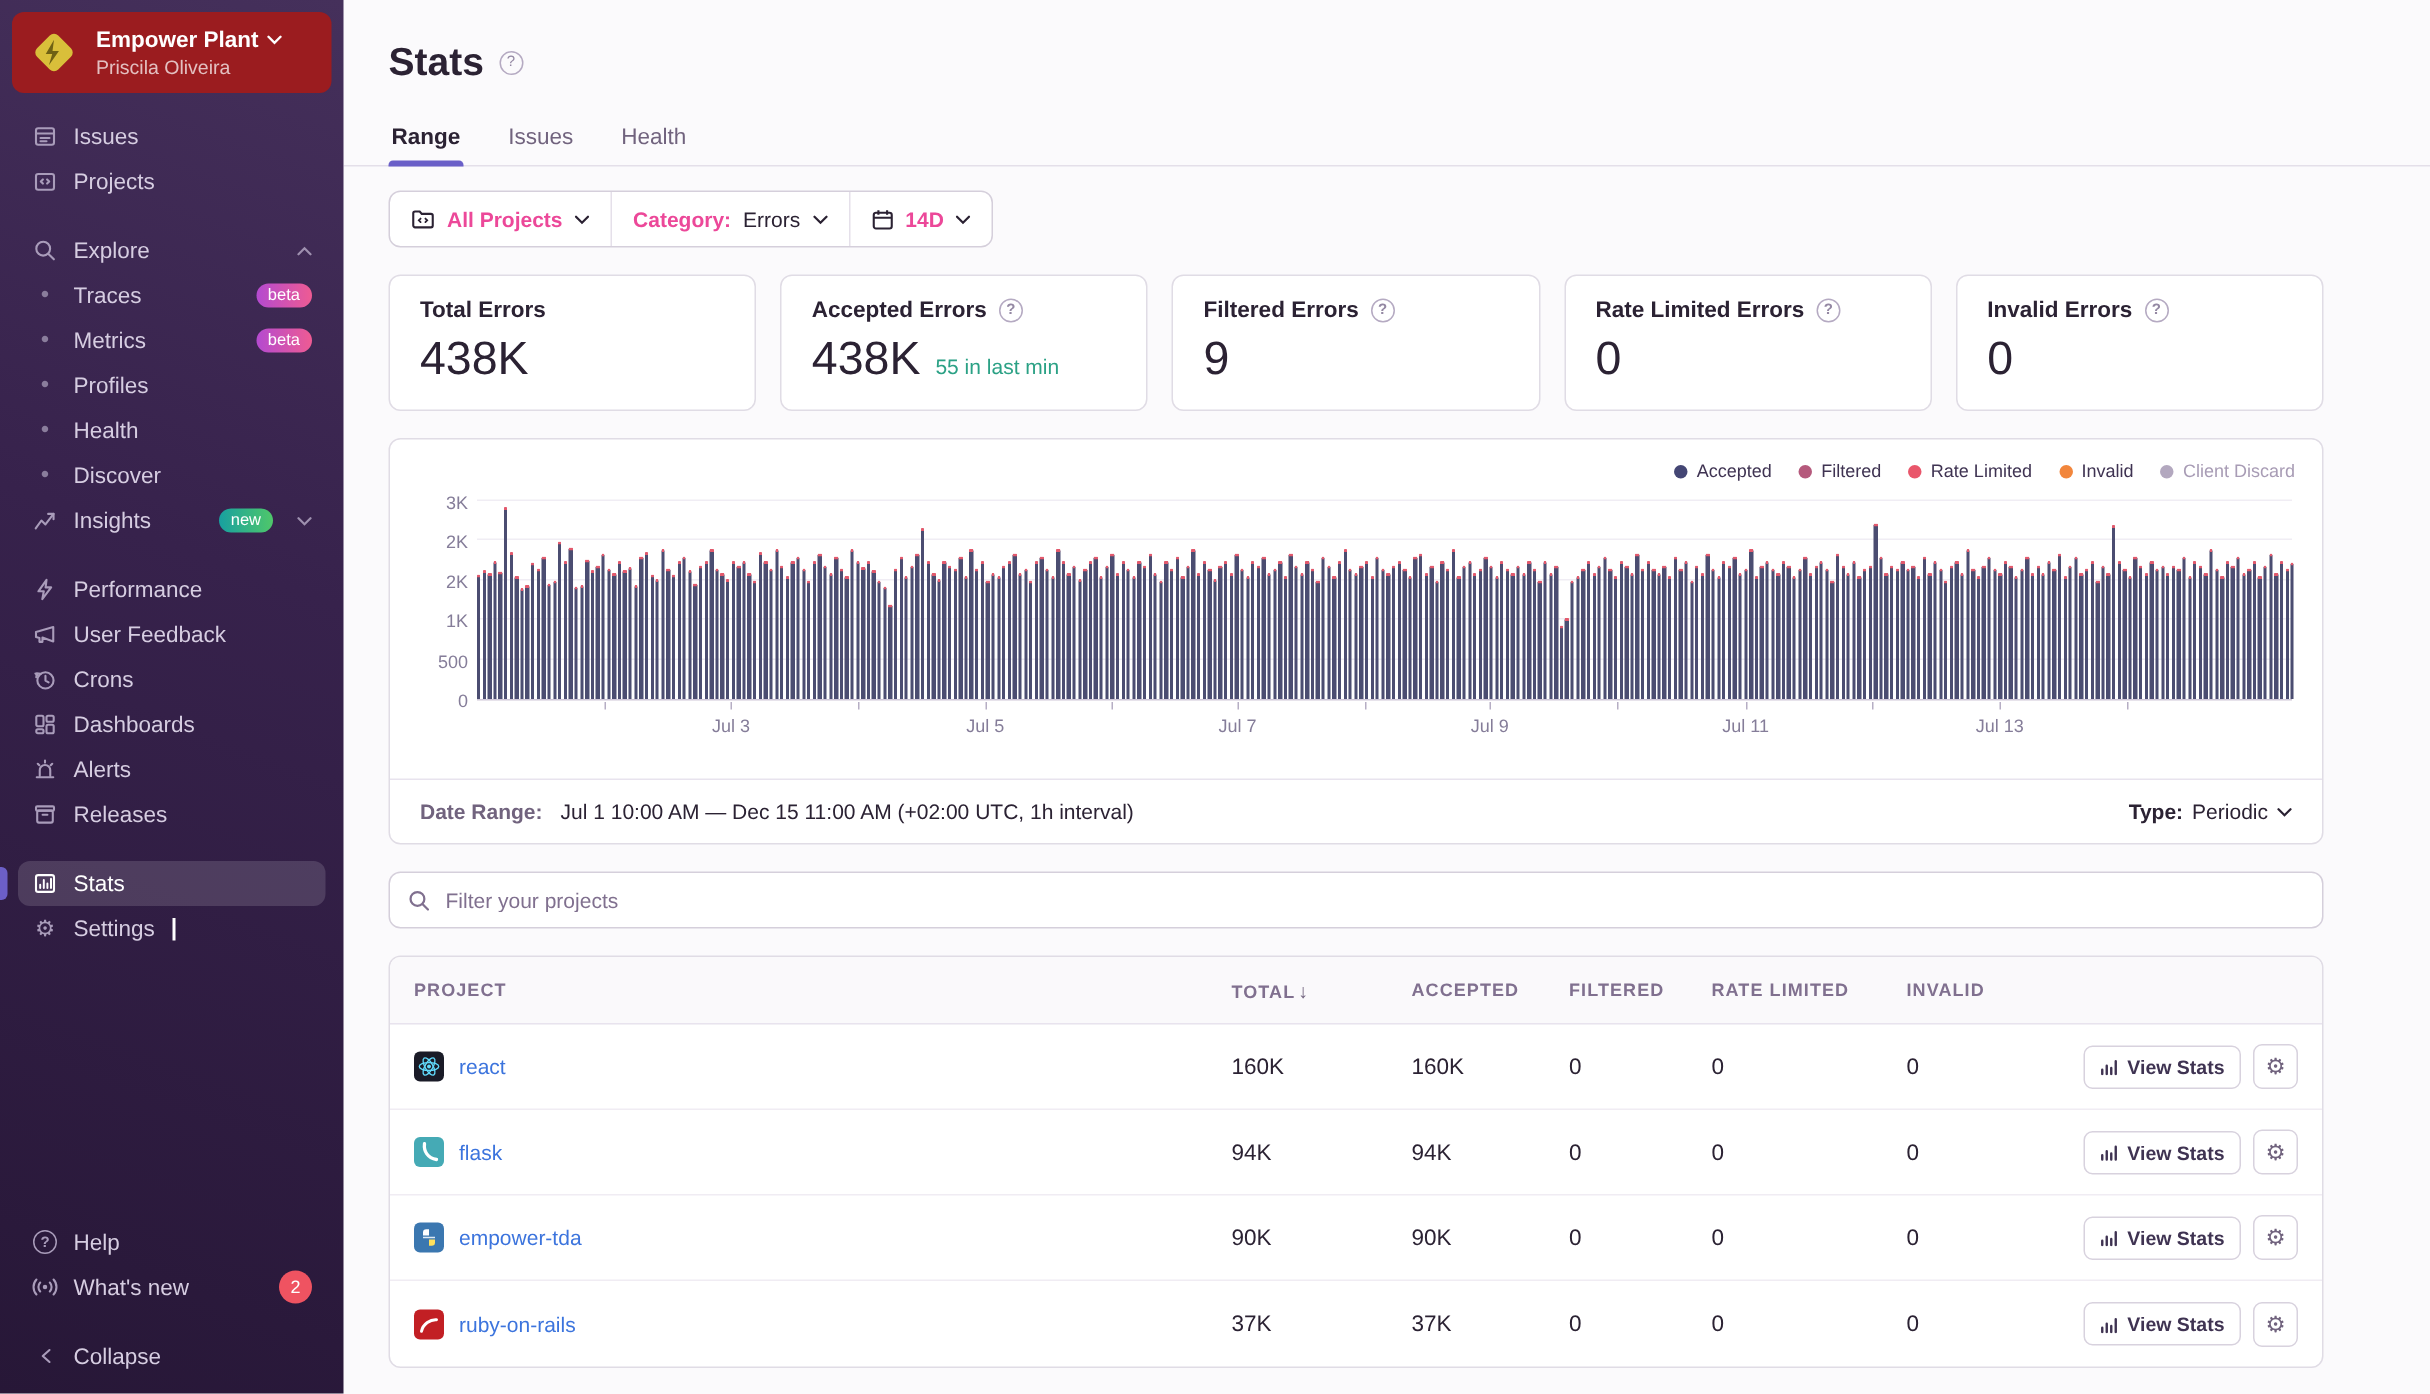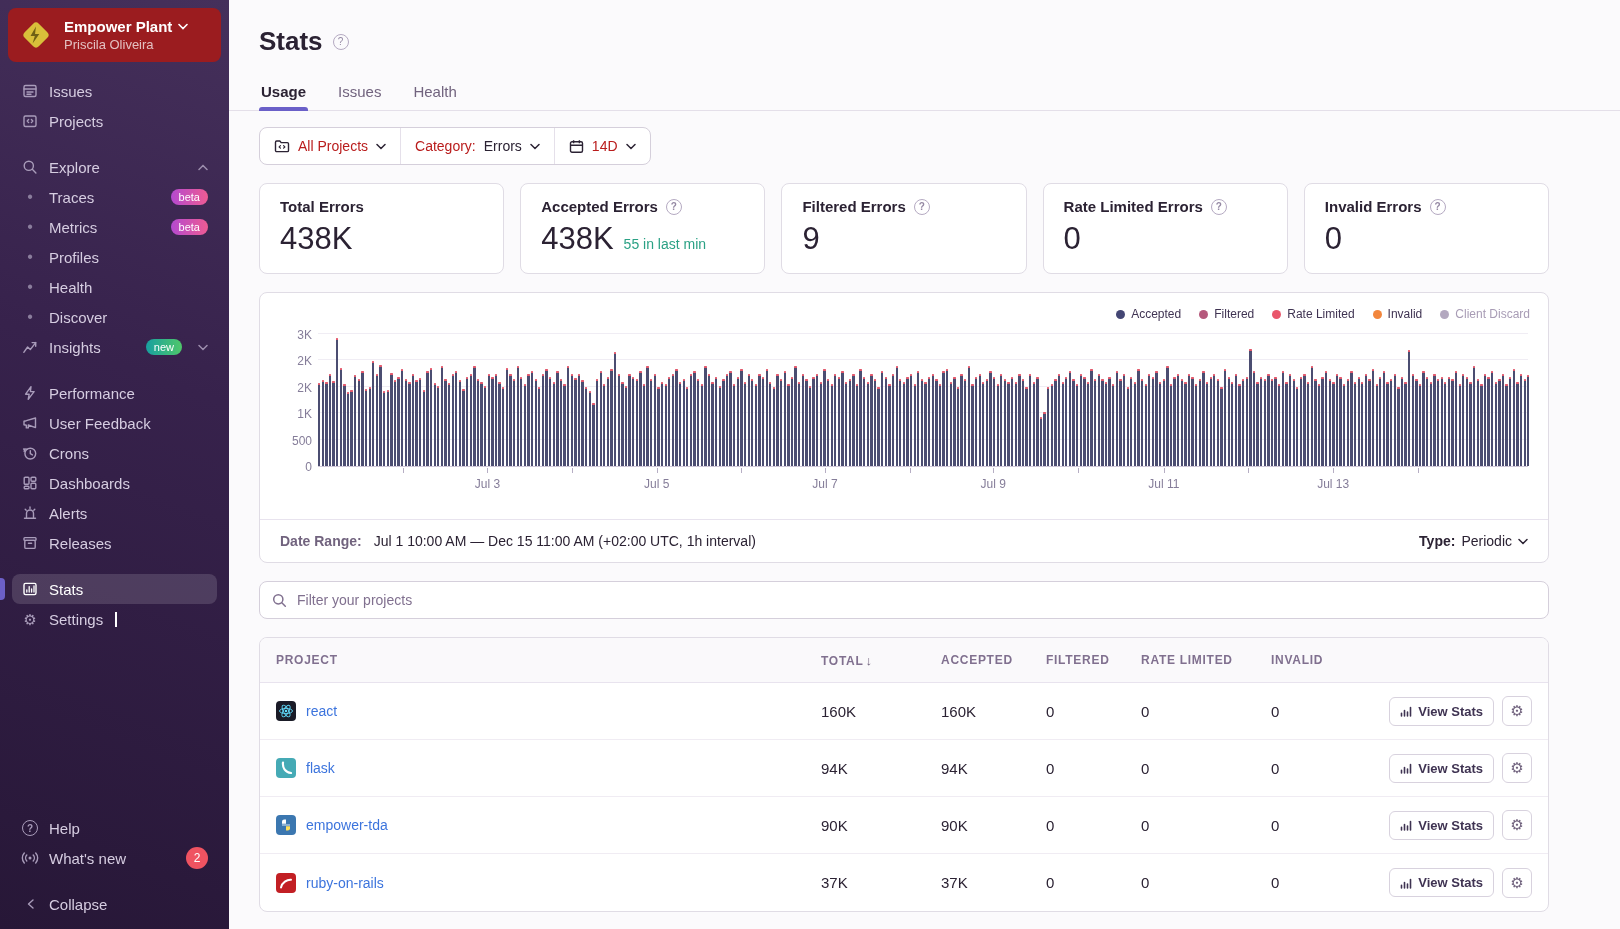--- a/index.html
+++ b/index.html
@@ -49,21 +49,21 @@
   .tab { padding:8px 2px 10px 2px; font-size:15px; color:#71637e; cursor:pointer; position:relative; }
   .tab.active { color:#2b2233; font-weight:bold; }
   .tab.active::after { content:""; position:absolute; left:0; right:0; bottom:-1px; height:4px;
     border-radius:3px 3px 0 0; background:#6a5fc8; }
   .content { padding:16px 71px 0 30px; }
 
   .filterbar { display:inline-flex; align-items:stretch; background:#fff; border:1px solid #d5cfdb;
     border-radius:8px; height:38px; overflow:hidden; }
   .fseg { display:flex; align-items:center; gap:8px; padding:0 14px; font-size:14px; cursor:pointer; }
   .fseg + .fseg { border-left:1px solid #e5e0ea; }
-  .fbold { font-weight:normal; color:#b91c1c; }
+  .fbold { font-weight:bold; color:#ec4899; }
   .fico { display:flex; color:#2b2233; }
 
   .cards { display:flex; gap:16px; margin-top:18px; }
   .card { flex:1 1 0; background:#fff; border:1px solid #e0dce5; border-radius:8px; padding:14px 20px 16px 20px; }
   .card-label { font-size:15px; font-weight:bold; color:#2b2233; display:flex; align-items:center; gap:8px; }
   .card-value-row { display:flex; align-items:baseline; gap:10px; margin-top:6px; }
   .card-value { font-size:31px; color:#2b2233; }
   .card-sub { font-size:14px; color:#2ba185; }
 
   .chart-card { margin-top:18px; background:#fff; border:1px solid #e0dce5; border-radius:8px; }
@@ -322,21 +322,21 @@
       </div>
     </div>
 </aside>
 
 <main class="main">
   <div class="page-head">
     <span class="page-title">Stats</span>
     <span class="help-circ">?</span>
   </div>
   <div class="tabs" id="tabs">
-      <div class="tab active">Usage</div>
+      <div class="tab active">Range</div>
       <div class="tab">Issues</div>
       <div class="tab">Health</div>
     </div>
 
   <div class="content">
     <div class="filterbar">
       <div class="fseg">
         <span class="fico">
           <svg width="16" height="14" viewBox="0 0 16 14">
               <path d="M1.5 3.2a1.2 1.2 0 0 1 1.2-1.2h3.1l1.4 1.6h6.1a1.2 1.2 0 0 1 1.2 1.2v6.6a1.2 1.2 0 0 1-1.2 1.2H2.7a1.2 1.2 0 0 1-1.2-1.2z" fill="none" stroke="#2b2233" stroke-width="1.4"></path>

